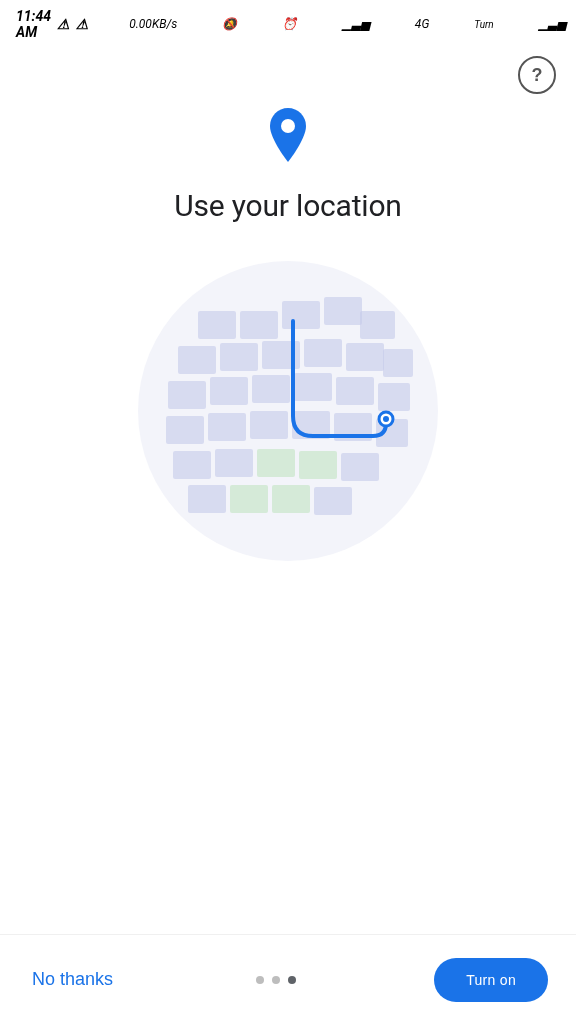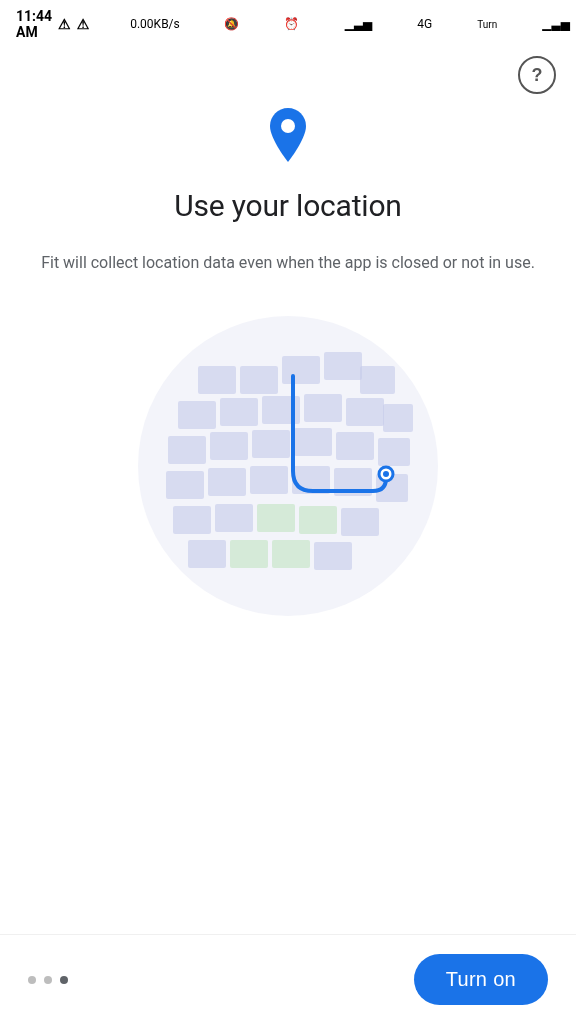--- a/index.html
+++ b/index.html
@@ -14,20 +14,21 @@
     }
 
     
     .status-bar {
       width: 100%;
       height: 48px;
       background: #ffffff;
       display: flex;
       align-items: center;
       padding: 0 16px;
+      font-style: italic;
     }
 
     .status-left {
       display: flex;
       align-items: center;
       gap: 6px;
       font-size: 14px;
       font-weight: bold;
       color: #000;
     }
@@ -192,21 +193,21 @@
 
     .dot-active {
       background: #5f6368;
     }
 
     .turn-on-btn {
       background: #1a73e8;
       color: #ffffff;
       border: none;
       border-radius: 28px;
-      font-size: 20px;
+      font-size: 14px;
       font-weight: 500;
       padding: 14px 32px;
       cursor: pointer;
       letter-spacing: 0.3px;
     }
 
     
     .map-block {
       fill: #c5cae9;
       opacity: 0.6;
@@ -250,21 +251,20 @@
   <div class="location-icon-container">
     <svg class="location-pin" viewBox="0 0 52 60" fill="none" xmlns="http://www.w3.org/2000/svg">
       <path d="M26 0C16.06 0 8 8.06 8 18c0 13.5 18 36 18 36S44 31.5 44 18C44 8.06 35.94 0 26 0z" fill="#1a73e8"></path>
       <circle cx="26" cy="18" r="7" fill="white"></circle>
     </svg>
   </div>
 
   <h1 class="page-title">Use your location</h1>
 
 
-  <p class="description-2">Fit will collect location data even when the app is closed or not in use.</p>
 
   <div class="map-container">
     <div class="map-circle"></div>
     <svg class="map-svg" width="300" height="300" viewBox="0 0 300 300" xmlns="http://www.w3.org/2000/svg">
 
       <rect x="60" y="50" width="38" height="28" class="map-block" rx="2"></rect>
       <rect x="102" y="50" width="38" height="28" class="map-block" rx="2"></rect>
       <rect x="144" y="40" width="38" height="28" class="map-block" rx="2"></rect>
       <rect x="186" y="36" width="38" height="28" class="map-block" rx="2"></rect>
       <rect x="222" y="50" width="35" height="28" class="map-block" rx="2"></rect>
@@ -304,20 +304,23 @@
       <path d="M155 60 L155 155 Q155 175 175 175 L235 175 Q248 175 248 162" stroke="#1a73e8" stroke-width="4" stroke-linecap="round" stroke-linejoin="round" fill="none"></path>
 
       <circle cx="248" cy="158" r="7" fill="white" stroke="#1a73e8" stroke-width="3"></circle>
       <circle cx="248" cy="158" r="3" fill="#1a73e8"></circle>
     </svg>
   </div>
 
 </div>
 
 <div class="bottom-bar">
+  <button class="no-thanks-btn">
+    <span>No thanks</span>
+  </button>
 
   <div class="dots-container">
     <div class="dot dot-inactive"></div>
     <div class="dot dot-inactive"></div>
     <div class="dot dot-active"></div>
   </div>
 
   <button class="turn-on-btn">
     <span>Turn on</span>
   </button>

